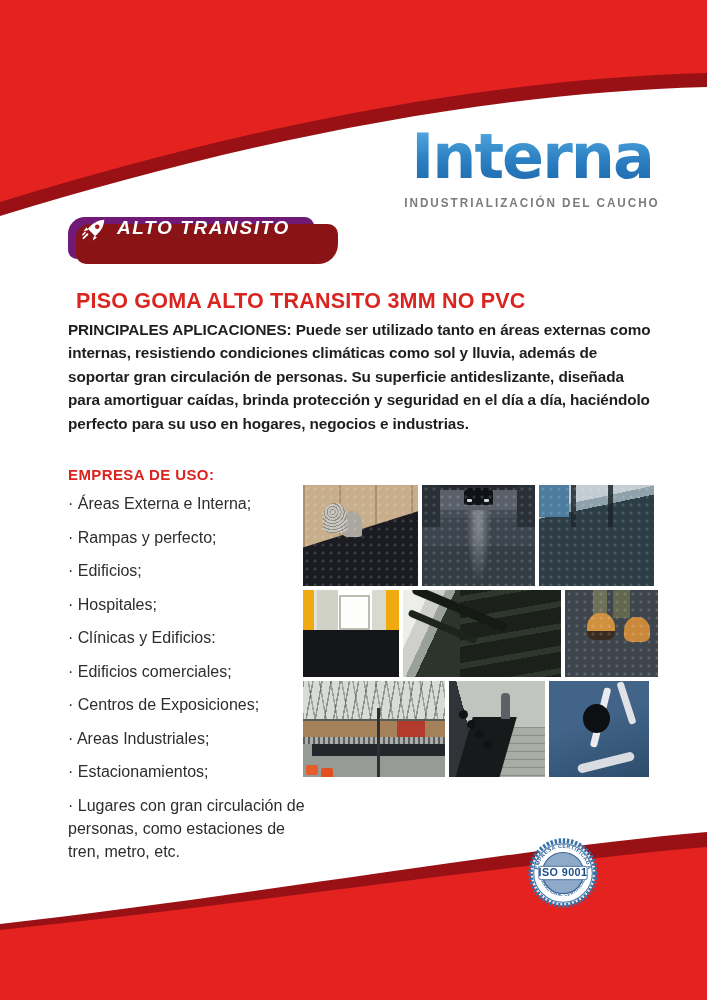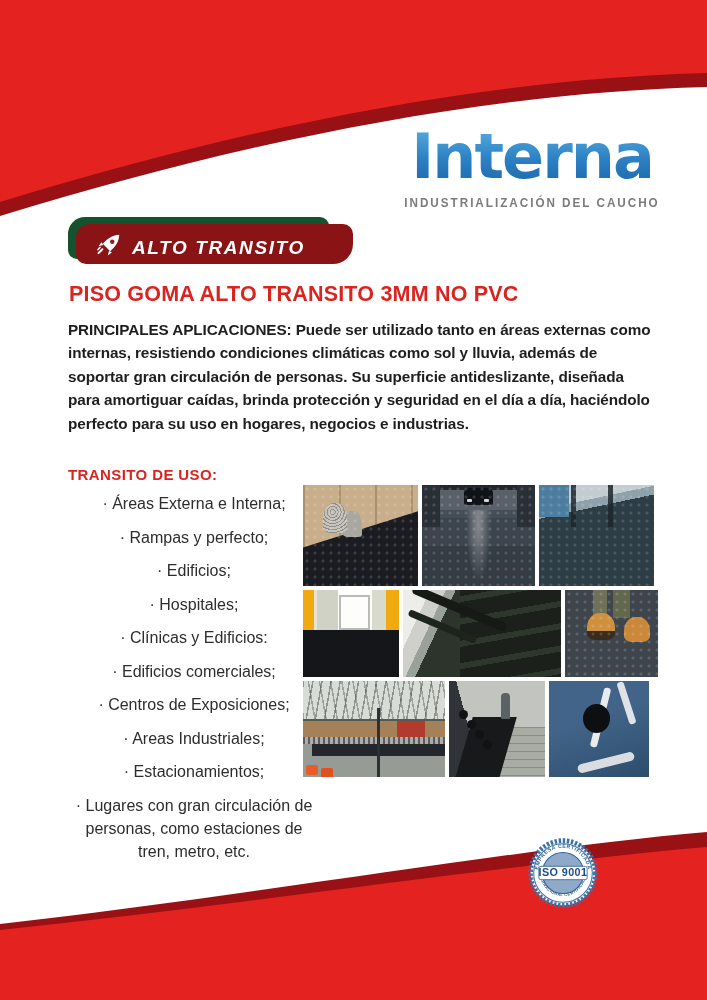--- a/index.html
+++ b/index.html
@@ -23,22 +23,22 @@
   }
   .logo-tagline{
     margin-top:7px; font-size:13px; font-weight:bold; color:#7b7b7b;
     letter-spacing:2.2px; white-space:nowrap;
     transform:scaleX(.9); transform-origin:center;
   }
 
   
   .at-badge{
     position:absolute; left:68px; top:217px; height:42px;
-    background:#14532d; border-radius:17px 9px 18px 9px;
-    display:flex; align-items:flex-end; gap:10px; padding:0 24px 0 27px;
+    background:#701a75; border-radius:17px 9px 18px 9px;
+    display:flex; align-items:flex-start; gap:10px; padding:0 24px 0 12px;
     z-index:3;
   }
   .at-badge::before{
     content:""; position:absolute; left:8px; top:7px; right:-24px; bottom:-5px;
     background:#8a1316; border-radius:14px 10px 20px 10px; z-index:-1;
   }
   .at-badge .rocket{width:27px; height:27px; flex:0 0 auto;}
   .at-label{
     color:#fff; font-size:19px; font-weight:bold; font-style:italic;
     letter-spacing:1.6px; white-space:nowrap;
@@ -54,21 +54,21 @@
     color:#1e1e1e; font-size:15.3px; font-weight:bold;
     line-height:23.4px; letter-spacing:-.1px;
   }
   .usage-heading{
     position:absolute; left:68px; top:466px;
     color:#d92420; font-size:15px; font-weight:bold; letter-spacing:.4px;
   }
   .usage-list{
     position:absolute; left:68px; top:492px; width:252px;
     list-style:none; margin:0; padding:0;
-    color:#2d2d2d; font-size:16px;text-align:center;
+    color:#2d2d2d; font-size:16px;
   }
   .usage-list li{line-height:23px; margin-bottom:10.5px;}
 
   
   .gallery{position:absolute; left:303px; top:485px; width:356px;}
   .g-row{display:flex; gap:4px; margin-bottom:4px;}
   .g-row-1{height:101px;} .g-row-2{height:87px;} .g-row-3{height:96px;}
   .photo{position:relative; overflow:hidden; flex:0 0 auto;}
   .dots::after{
     content:""; position:absolute; inset:0;
@@ -201,25 +201,25 @@
     <svg class="rocket" viewBox="0 0 24 24">
       <path fill="#fff" d="M21.6 2.4c-4.9.4-8.8 2.2-11.4 4.8L6.9 10.5l6.6 6.6 3.3-3.3c2.6-2.6 4.4-6.5 4.8-11.4z"></path>
       <circle cx="15.3" cy="8.7" r="2" fill="#9e1b1b"></circle>
       <path fill="#fff" d="M7.4 11.5l-4.3 1.1 2.7-3.6zM12.5 16.6l-1.1 4.3 3.6-2.7z"></path>
       <path d="M6.6 15.3l-3.5 3.5" stroke="#fff" stroke-width="1.7" stroke-linecap="round" fill="none"></path>
       <path d="M4.6 13.6l-2.1 2.1" stroke="#fff" stroke-width="1.3" stroke-linecap="round" fill="none"></path>
     </svg>
     <span class="at-label">ALTO TRANSITO</span>
   </div>
 
-  <h1 class="product-title" style="margin:1px;">PISO GOMA ALTO TRANSITO 3MM NO PVC</h1>
+  <h1 class="product-title" style="margin:8px;">PISO GOMA ALTO TRANSITO 3MM NO PVC</h1>
 
   <p class="product-desc" style="margin:0;">PRINCIPALES APLICACIONES: Puede ser utilizado tanto en áreas externas como internas, resistiendo condiciones climáticas como sol y lluvia, además de soportar gran circulación de personas. Su superficie antideslizante, diseñada para amortiguar caídas, brinda protección y seguridad en el día a día, haciéndolo perfecto para su uso en hogares, negocios e industrias.</p>
 
-  <div class="usage-heading">TRANSITO DE USO:</div>
+  <div class="usage-heading">EMPRESA DE USO:</div>
   <ul class="usage-list">
     <li>· Áreas Externa e Interna;</li>
     <li>· Rampas y perfecto;</li>
     <li>· Edificios;</li>
     <li>· Hospitales;</li>
     <li>· Clínicas y Edificios:</li>
     <li>· Edificios comerciales;</li>
     <li>· Centros de Exposiciones;</li>
     <li>· Areas Industriales;</li>
     <li>· Estacionamientos;</li>

